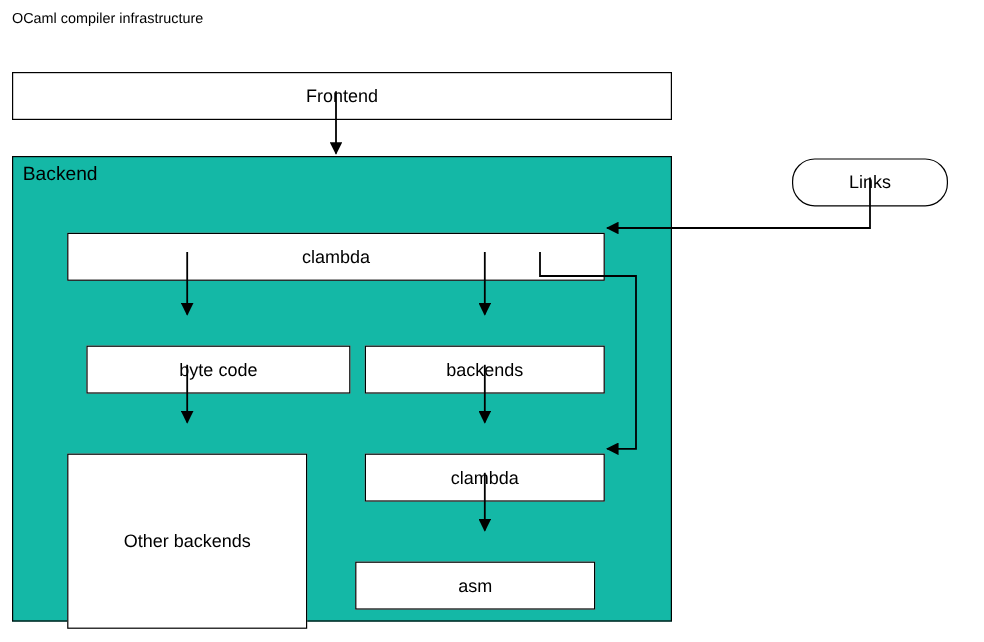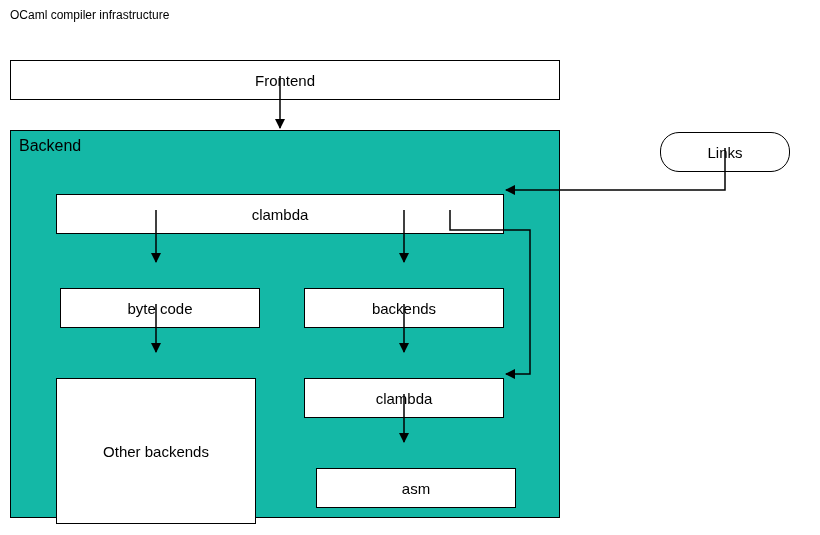--- a/index.html
+++ b/index.html
@@ -62,33 +62,33 @@
 </div>
 
 <div class="cluster" style="left:10px; top:130px; width:550px; height:388px;">
   <div class="cluster-label">Backend</div>
 </div>
 
 <div class="node" style="left:56px; top:170px; width:448px; height:40px;">
   <span>clambda</span>
 </div>
 
-<div class="node" style="left:60px; top:264px; width:200px; height:40px;">
+<div class="node" style="left:72px; top:264px; width:220px; height:40px;">
   <span>byte code</span>
 </div>
 
 <div class="node" style="left:304px; top:264px; width:200px; height:40px;">
   <span>backends</span>
 </div>
 
 <div class="node" style="left:304px; top:354px; width:200px; height:40px;">
   <span>clambda</span>
 </div>
 
-<div class="node" style="left:316px; top:444px; width:200px; height:40px;">
+<div class="node" style="left:296px; top:444px; width:200px; height:40px;">
   <span>asm</span>
 </div>
 
 <div class="node" style="left:56px; top:354px; width:200px; height:146px;">
   <span>Other backends</span>
 </div>
 
 <svg class="wires" width="820" height="535">
   <defs>
     <marker id="arrow" viewBox="0 0 10 10" refX="9" refY="5" markerWidth="7" markerHeight="7" orient="auto-start-reverse">

